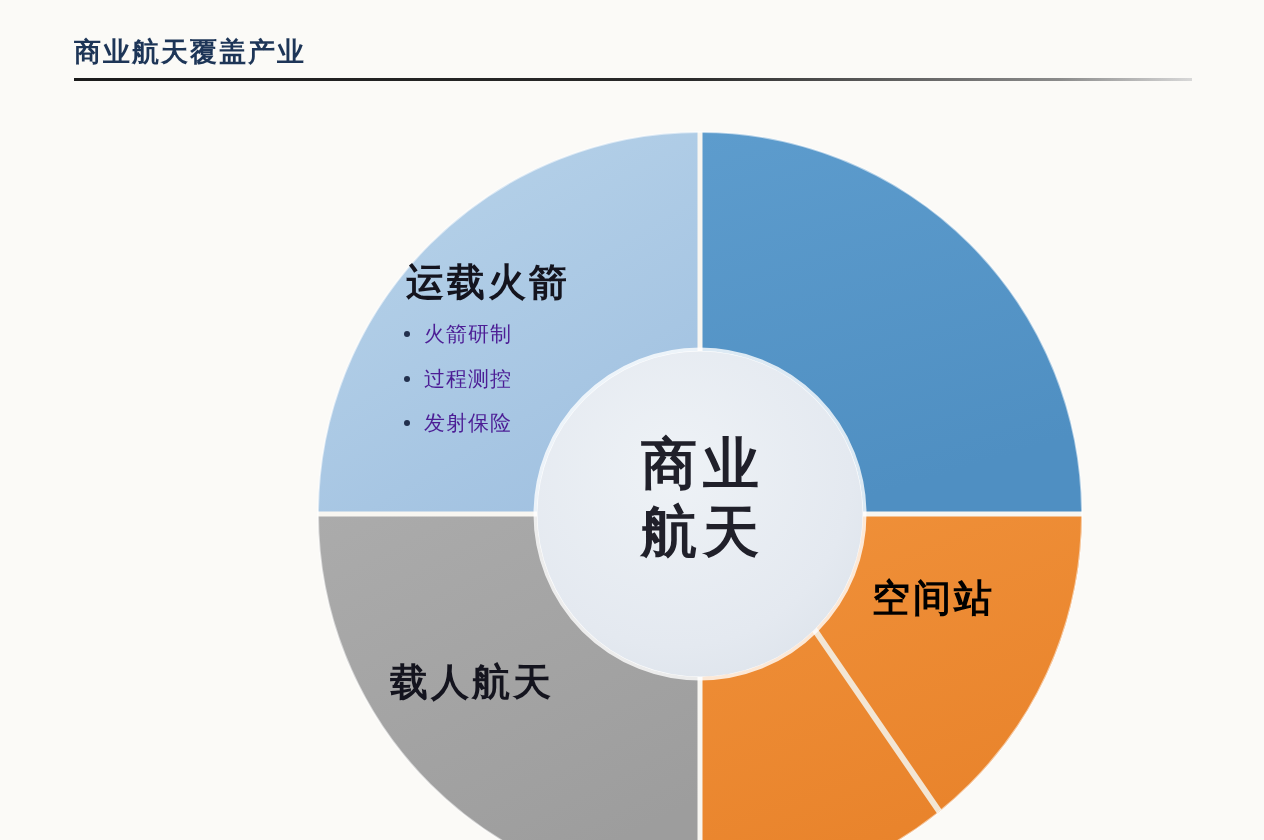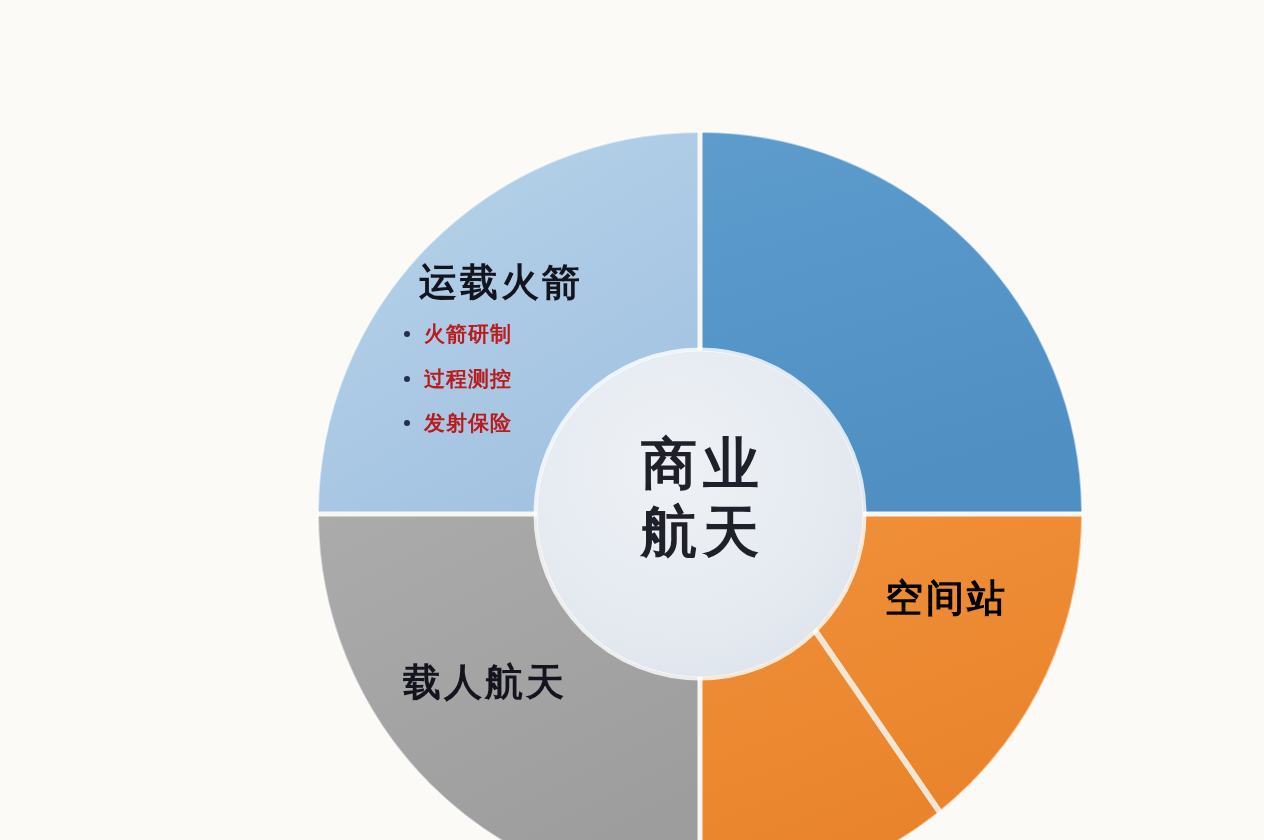--- a/index.html
+++ b/index.html
@@ -57,35 +57,34 @@
     position: absolute;
     color: #1a1a2e;
   }
   .seg-heading {
     font-size: 38px;
     font-weight: bold;
     letter-spacing: 3px;
     line-height: 1.1;
     color: #14141e;
     white-space: nowrap;
-    margin-left: 13px;
   }
   .seg-heading.on-orange {
     color: #000000;
   }
   .bullets {
     list-style: none;
     margin: 8px 0 0 0;
     padding: 0;
   }
   .bullets li {
     font-size: 21px;
-    font-weight: bold;
+    font-weight: normal;
     letter-spacing: 1px;
-    color: #b91c1c;
+    color: #4c1d95;
     line-height: 1.42;
     white-space: nowrap;
     position: relative;
     padding-left: 26px;
     margin-top: 15px;
   }
   .bullets li::before {
     content: "";
     position: absolute;
     left: 6px;
@@ -144,20 +143,24 @@
     color: #20202a;
     pointer-events: none;
   }
   .hub-label span { display: block; text-indent: 6px; }
 </style>
 </head>
 <body>
 
 <div class="page">
 
+  <div class="header">
+    <div class="header-title">商业航天覆盖产业</div>
+    <div class="header-rule"></div>
+  </div>
 
   <div class="donut-wrap">
     <svg class="donut-svg" width="1264" height="840" viewBox="0 0 1264 840">
       <defs>
         <clipPath id="ringClip">
           <path d="M700,514 m-382,0 a382,382 0 1,0 764,0 a382,382 0 1,0 -764,0
                    M700,514 m-163,0 a163,163 0 1,1 326,0 a163,163 0 1,1 -326,0 Z" clip-rule="evenodd"></path>
         </clipPath>
         <linearGradient id="gLightBlue" x1="0" y1="0" x2="0.6" y2="1">
           <stop offset="0%" stop-color="#b9d4ea"></stop>

